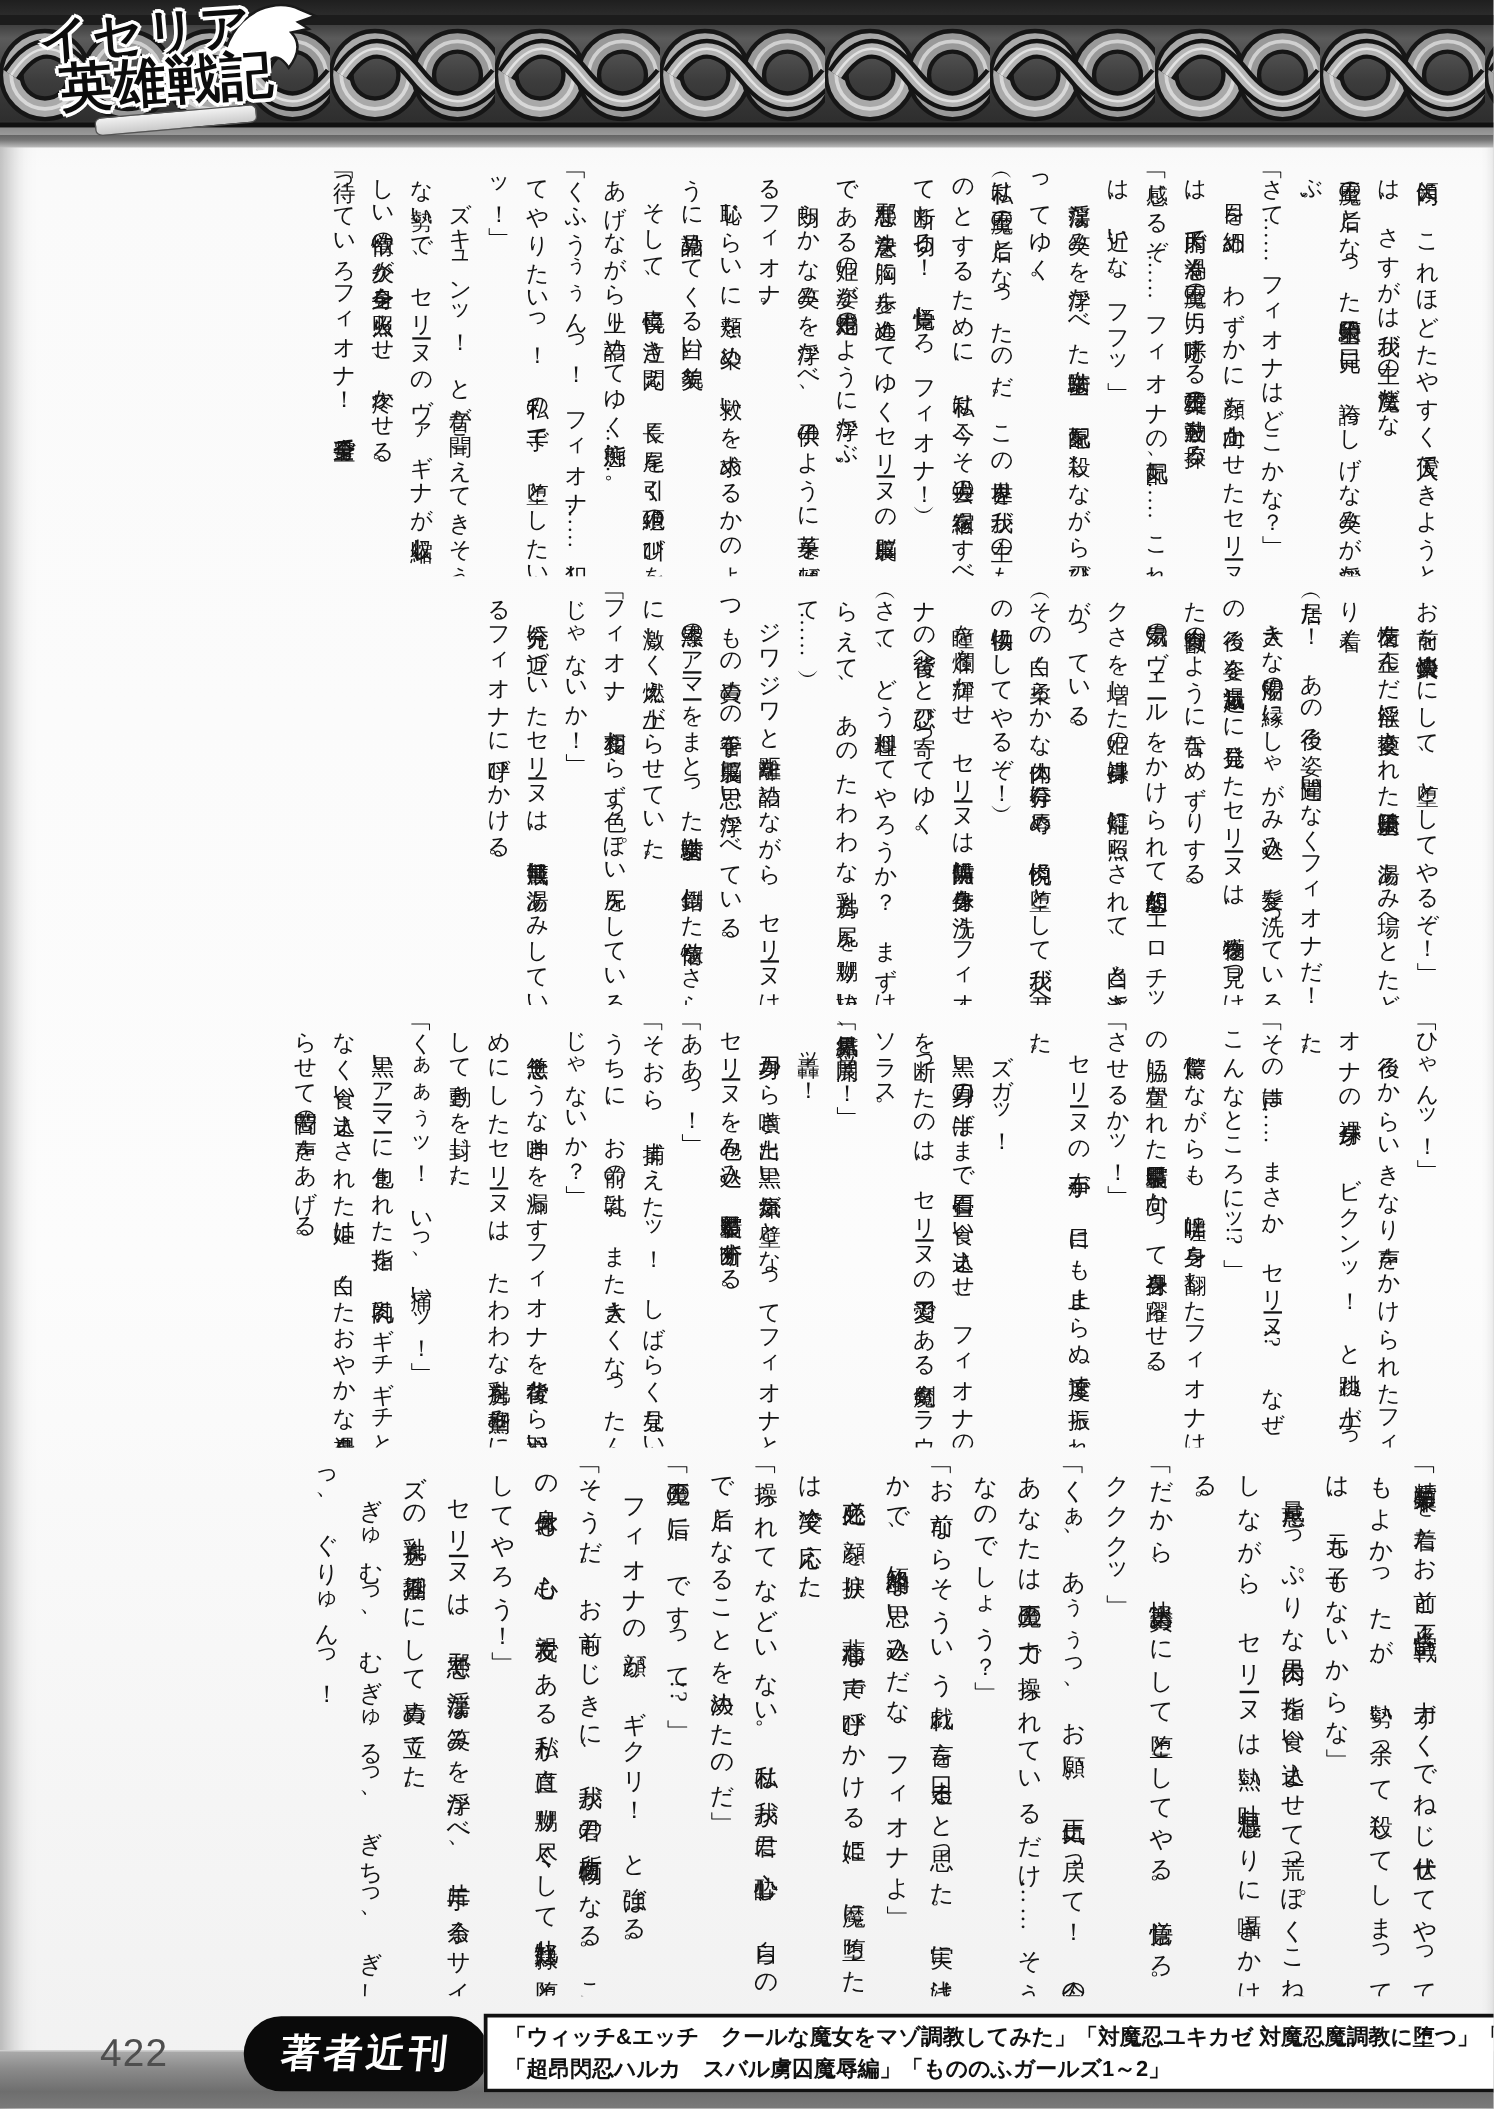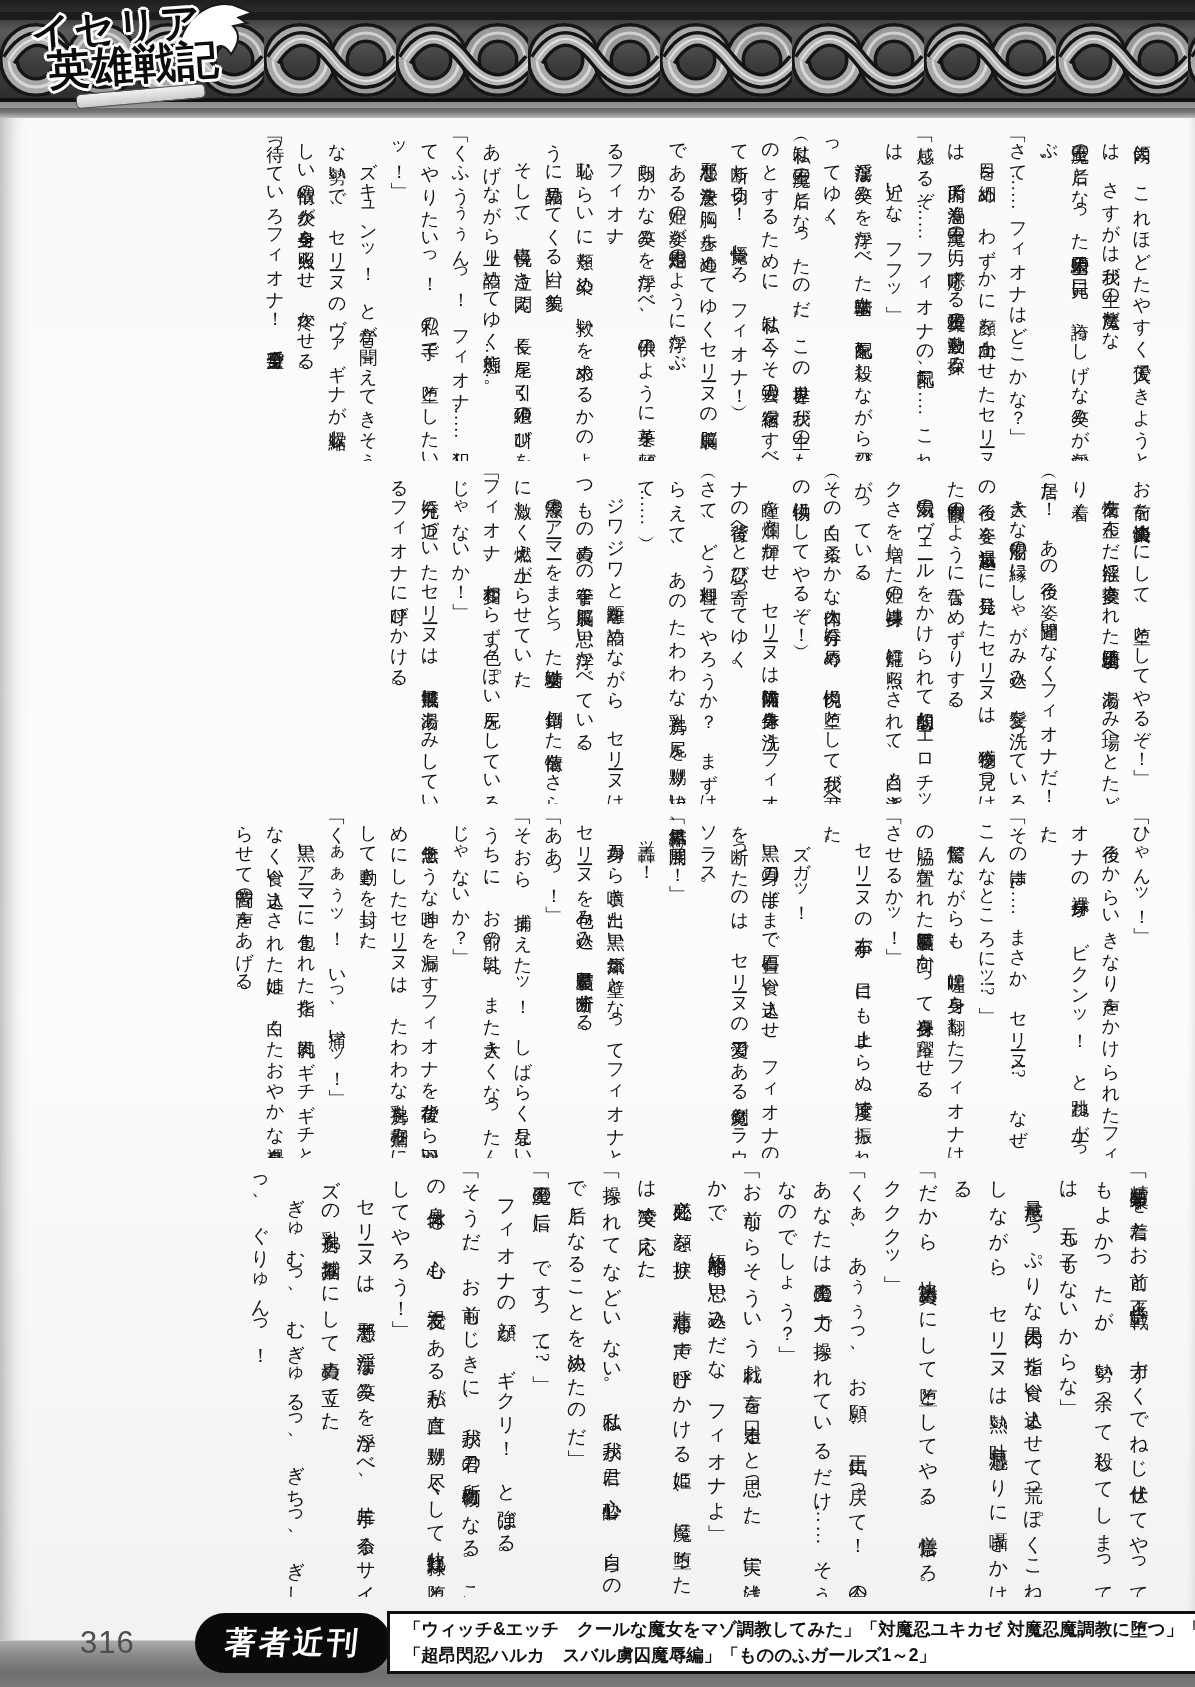--- a/index.html
+++ b/index.html
@@ -138,21 +138,21 @@
         <p>「魔王の后に、ですって!?」</p>
         <p class="indent">フィオナの顔が、ギクリ！　と強ばる。</p>
         <p>「そうだ。お前もじきに、我が君の所有物になる。この身体も、心も、親友である私が直々に嬲り尽くして牝奴隷に堕としてやろう！」</p>
         <p class="indent">セリーヌは、邪悪で淫蕩な笑みを浮かべ、片手に余るサイズの乳房を鷲掴みにして責め立てた。</p>
         <p class="indent">ぎゅむっ、むぎゅるっ、ぎちっ、ぎしっ、ぐりゅんっ！</p>
       </div>
   </div>
 
   <div id="bottom-strip"></div>
   <div id="footer-row">
-    <div id="page-number">316</div>
+    <div id="page-number">422</div>
     <div id="author-pill">
       <span>著者近刊</span>
     </div>
     <div id="titles-box">
       <div>「ウィッチ&amp;エッチ　クールな魔女をマゾ調教してみた」「対魔忍ユキカゼ 対魔忍魔調教に堕つ」「呪詛喰らい師1～3」</div>
       <div>「超昂閃忍ハルカ　スバル虜囚魔辱編」「もののふガールズ1～2」</div>
     </div>
 
   </div>
 

